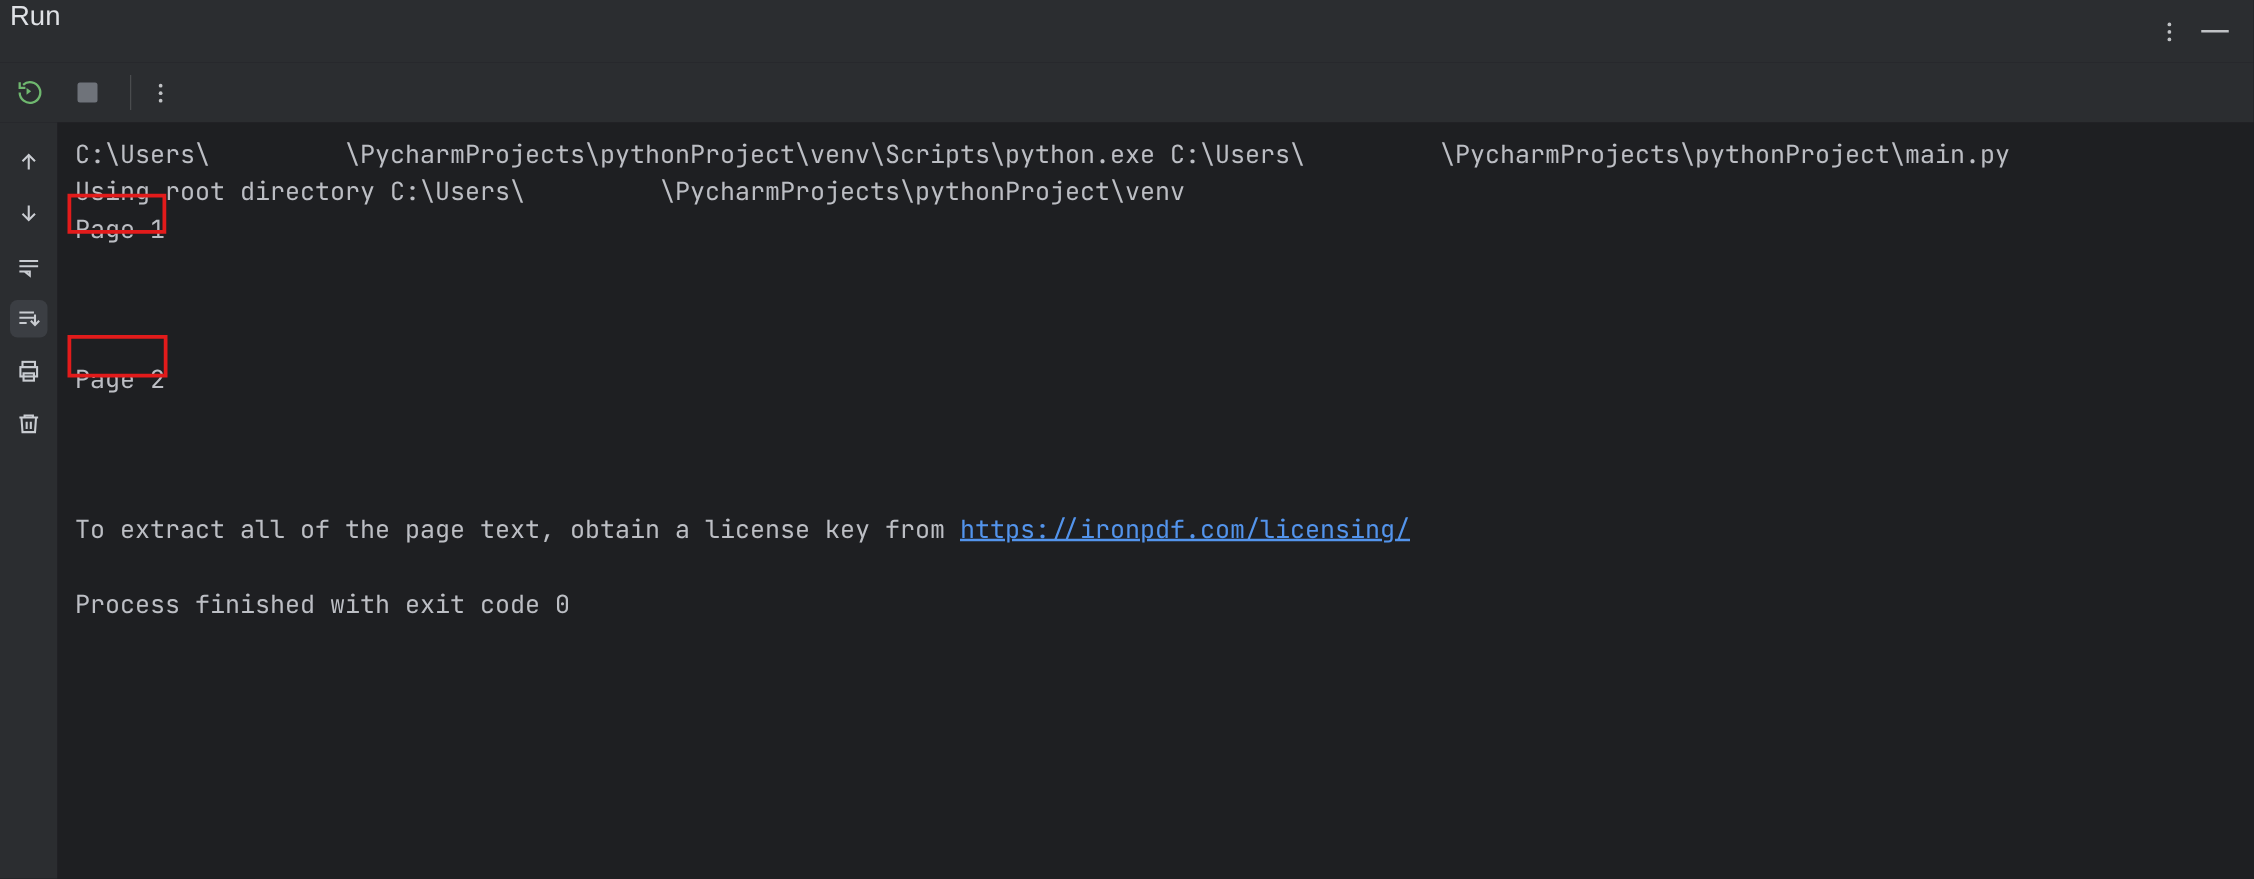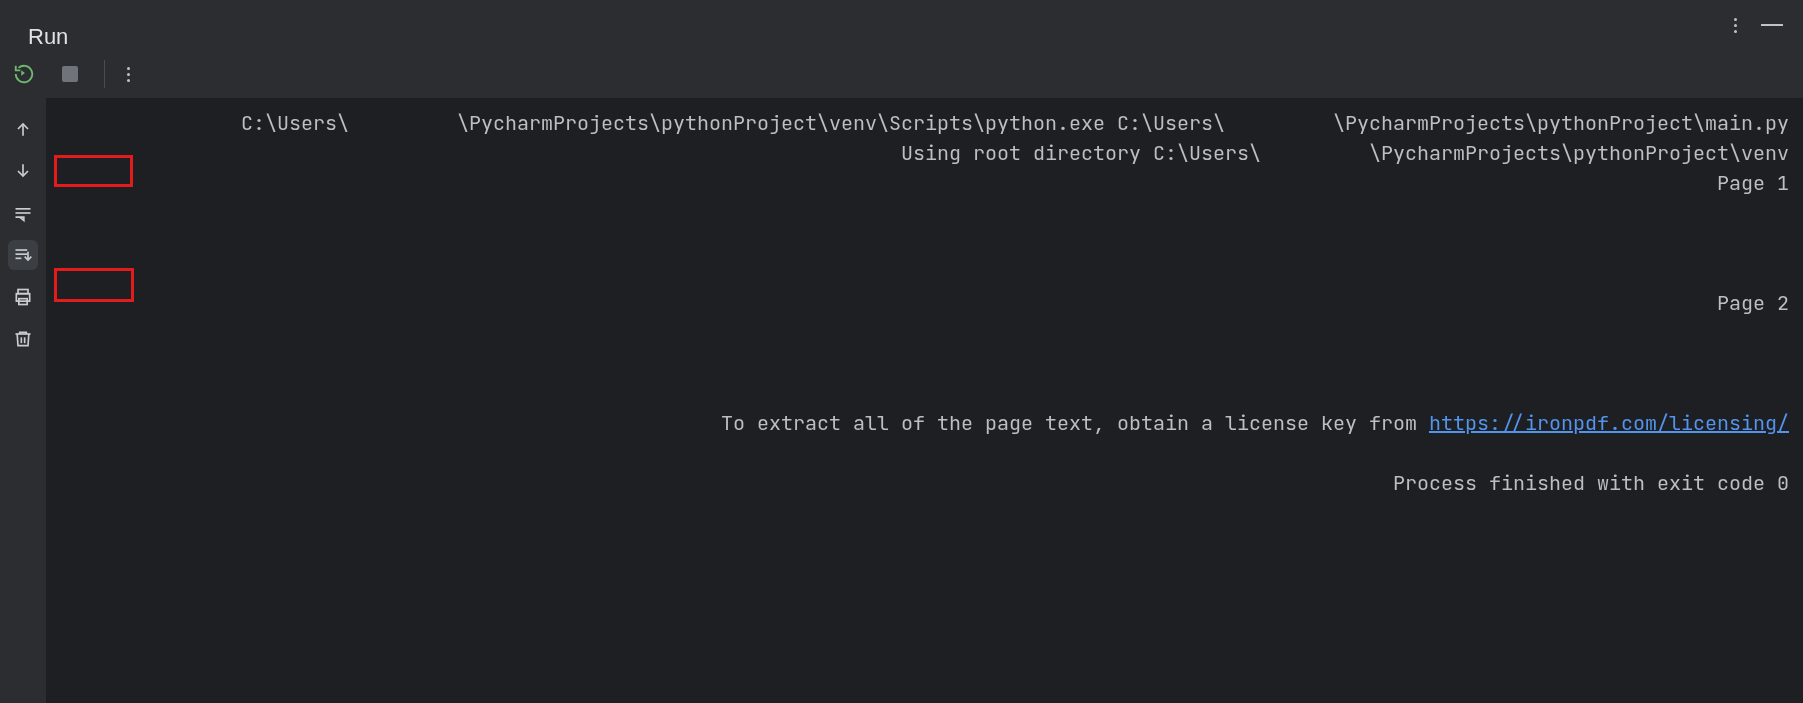--- a/index.html
+++ b/index.html
@@ -9,22 +9,22 @@
     background: #1e1f22;
     font-family: "Segoe UI", Arial, sans-serif;
     color: #bcbec4;
     overflow: hidden;
     position: relative;
   }
   .top-bar {
     height: 50px;
     background: #2b2d30;
     display: flex;
-    align-items: flex-end;
-    padding-left: 28px;
+    align-items: flex-start;
+    padding-left: 8px;
     position: relative;
   }
   .run-label {
     font-size: 22px;
     color: #dfe1e5;
     font-weight: 500;
     display: flex;
     align-items: center;
     padding-right: 30px;
   }
@@ -123,21 +123,20 @@
   }
   .stop-square {
     width: 16px;
     height: 16px;
     background: #6f737a;
     border-radius: 2px;
   }
   .body-row {
     display: flex;
     height: calc(703px - 50px - 48px);
-    text-align: right;
   }
   .gutter {
     width: 46px;
     background: #2b2d30;
     display: flex;
     flex-direction: column;
     align-items: center;
     gap: 12px;
     padding-top: 16px;
   }

